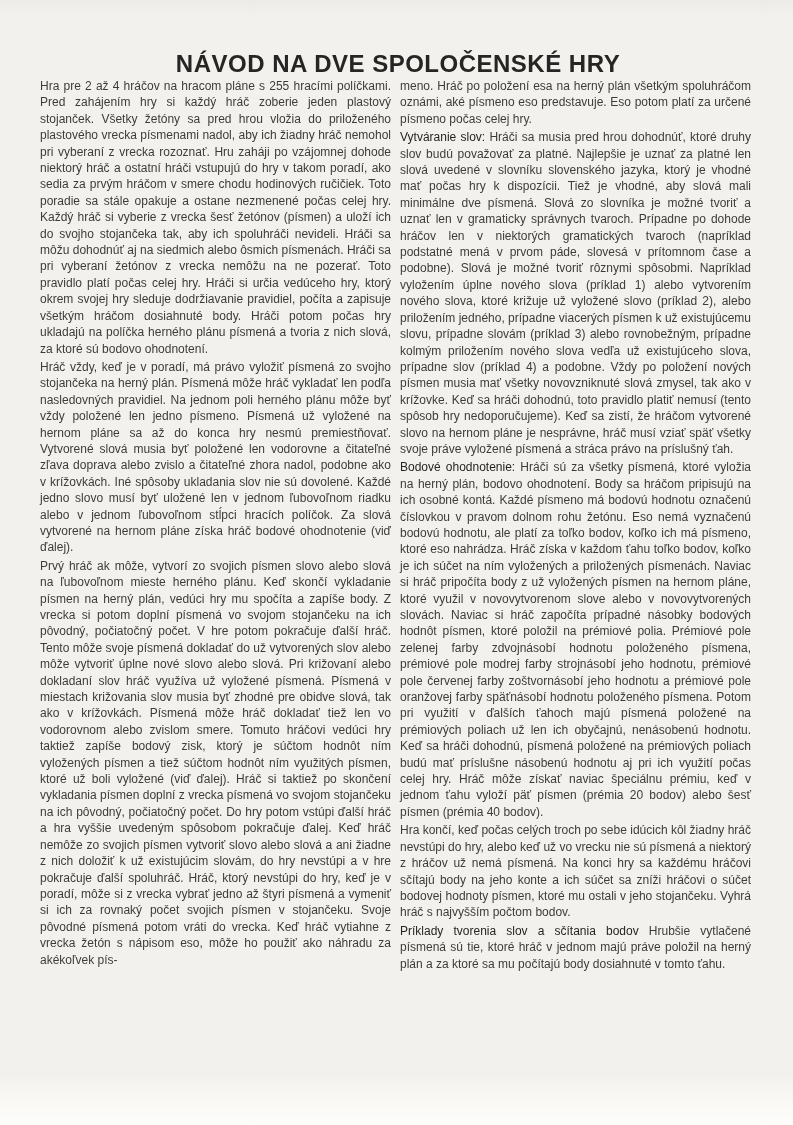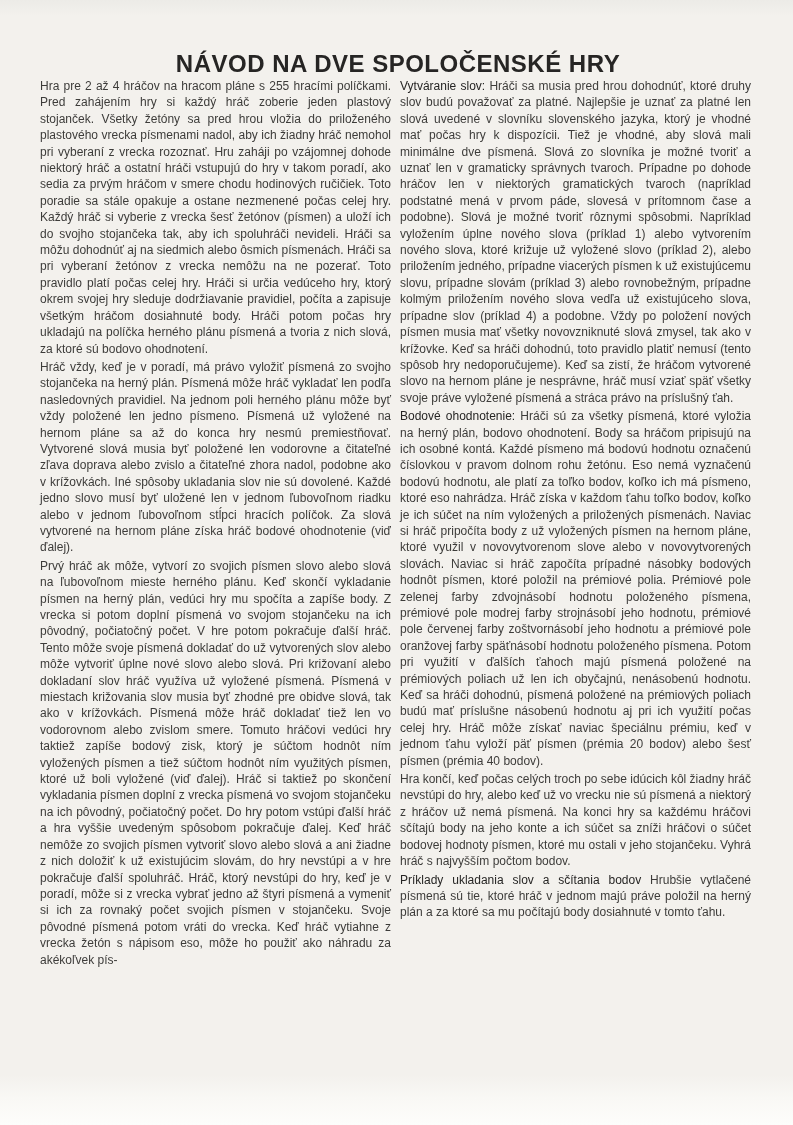--- a/index.html
+++ b/index.html
@@ -83,21 +83,22 @@
 
   <div class="columns">
 
     <div class="col">
       <p><span>Hra pre 2 až 4 hráčov na hracom pláne s 255 hracími políčkami. Pred zahájením hry si každý hráč zoberie jeden plastový stojanček. Všetky žetóny sa pred hrou vložia do priloženého plastového vrecka písmenami nadol, aby ich žiadny hráč nemohol pri vyberaní z vrecka rozoznať. Hru zaháji po vzájomnej dohode niektorý hráč a ostatní hráči vstupujú do hry v takom poradí, ako sedia za prvým hráčom v smere chodu hodinových ručičiek. Toto poradie sa stále opakuje a ostane nezmenené počas celej hry. Každý hráč si vyberie z vrecka šesť žetónov (písmen) a uloží ich do svojho stojančeka tak, aby ich spoluhráči nevideli. Hráči sa môžu dohodnúť aj na siedmich alebo ôsmich písmenách. Hráči sa pri vyberaní žetónov z vrecka nemôžu na ne pozerať. Toto pravidlo platí počas celej hry. Hráči si určia vedúceho hry, ktorý okrem svojej hry sleduje dodržiavanie pravidiel, počíta a zapisuje všetkým hráčom dosiahnuté body. Hráči potom počas hry ukladajú na políčka herného plánu písmená a tvoria z nich slová, za ktoré sú bodovo ohodnotení.</span></p>
       <p><span>Hráč vždy, keď je v poradí, má právo vyložiť písmená zo svojho stojančeka na herný plán. Písmená môže hráč vykladať len podľa nasledovných pravidiel. Na jednom poli herného plánu môže byť vždy položené len jedno písmeno. Písmená už vyložené na hernom pláne sa až do konca hry nesmú premiestňovať. Vytvorené slová musia byť položené len vodorovne a čitateľné zľava doprava alebo zvislo a čitateľné zhora nadol, podobne ako v krížovkách. Iné spôsoby ukladania slov nie sú dovolené. Každé jedno slovo musí byť uložené len v jednom ľubovoľnom riadku alebo v jednom ľubovoľnom stĺpci hracích políčok. Za slová vytvorené na hernom pláne získa hráč bodové ohodnotenie (viď ďalej).</span></p>
       <p><span>Prvý hráč ak môže, vytvorí zo svojich písmen slovo alebo slová na ľubovoľnom mieste herného plánu. Keď skončí vykladanie písmen na herný plán, vedúci hry mu spočíta a zapíše body. Z vrecka si potom doplní písmená vo svojom stojančeku na ich pôvodný, počiatočný počet. V hre potom pokračuje ďalší hráč. Tento môže svoje písmená dokladať do už vytvorených slov alebo môže vytvoriť úplne nové slovo alebo slová. Pri križovaní alebo dokladaní slov hráč využíva už vyložené písmená. Písmená v miestach križovania slov musia byť zhodné pre obidve slová, tak ako v krížovkách. Písmená môže hráč dokladať tiež len vo vodorovnom alebo zvislom smere. Tomuto hráčovi vedúci hry taktiež zapíše bodový zisk, ktorý je súčtom hodnôt ním vyložených písmen a tiež súčtom hodnôt ním využitých písmen, ktoré už boli vyložené (viď ďalej). Hráč si taktiež po skončení vykladania písmen doplní z vrecka písmená vo svojom stojančeku na ich pôvodný, počiatočný počet. Do hry potom vstúpi ďalší hráč a hra vyššie uvedeným spôsobom pokračuje ďalej. Keď hráč nemôže zo svojich písmen vytvoriť slovo alebo slová a ani žiadne z nich doložiť k už existujúcim slovám, do hry nevstúpi a v hre pokračuje ďalší spoluhráč. Hráč, ktorý nevstúpi do hry, keď je v poradí, môže si z vrecka vybrať jedno až štyri písmená a vymeniť si ich za rovnaký počet svojich písmen v stojančeku. Svoje pôvodné písmená potom vráti do vrecka. Keď hráč vytiahne z vrecka žetón s nápisom eso, môže ho použiť ako náhradu za akékoľvek pís-</span></p>
     </div>
 
     <div class="col">
+      <p><span>meno. Hráč po položení esa na herný plán všetkým spoluhráčom oznámi, aké písmeno eso predstavuje. Eso potom platí za určené písmeno počas celej hry.</span></p>
       <p><b class="lead">Vytváranie slov:</b><span> Hráči sa musia pred hrou dohodnúť, ktoré druhy slov budú považovať za platné. Najlepšie je uznať za platné len slová uvedené v slovníku slovenského jazyka, ktorý je vhodné mať počas hry k dispozícii. Tiež je vhodné, aby slová mali minimálne dve písmená. Slová zo slovníka je možné tvoriť a uznať len v gramaticky správnych tvaroch. Prípadne po dohode hráčov len v niektorých gramatických tvaroch (napríklad podstatné mená v prvom páde, slovesá v prítomnom čase a podobne). Slová je možné tvoriť rôznymi spôsobmi. Napríklad vyložením úplne nového slova (príklad 1) alebo vytvorením nového slova, ktoré križuje už vyložené slovo (príklad 2), alebo priložením jedného, prípadne viacerých písmen k už existujúcemu slovu, prípadne slovám (príklad 3) alebo rovnobežným, prípadne kolmým priložením nového slova vedľa už existujúceho slova, prípadne slov (príklad 4) a podobne. Vždy po položení nových písmen musia mať všetky novovzniknuté slová zmysel, tak ako v krížovke. Keď sa hráči dohodnú, toto pravidlo platiť nemusí (tento spôsob hry nedoporučujeme). Keď sa zistí, že hráčom vytvorené slovo na hernom pláne je nesprávne, hráč musí vziať späť všetky svoje práve vyložené písmená a stráca právo na príslušný ťah.</span></p>
       <p><b class="lead">Bodové ohodnotenie:</b><span> Hráči sú za všetky písmená, ktoré vyložia na herný plán, bodovo ohodnotení. Body sa hráčom pripisujú na ich osobné kontá. Každé písmeno má bodovú hodnotu označenú číslovkou v pravom dolnom rohu žetónu. Eso nemá vyznačenú bodovú hodnotu, ale platí za toľko bodov, koľko ich má písmeno, ktoré eso nahrádza. Hráč získa v každom ťahu toľko bodov, koľko je ich súčet na ním vyložených a priložených písmenách. Naviac si hráč pripočíta body z už vyložených písmen na hernom pláne, ktoré využil v novovytvorenom slove alebo v novovytvorených slovách. Naviac si hráč započíta prípadné násobky bodových hodnôt písmen, ktoré položil na prémiové polia. Prémiové pole zelenej farby zdvojnásobí hodnotu položeného písmena, prémiové pole modrej farby strojnásobí jeho hodnotu, prémiové pole červenej farby zoštvornásobí jeho hodnotu a prémiové pole oranžovej farby späťnásobí hodnotu položeného písmena. Potom pri využití v ďalších ťahoch majú písmená položené na prémiových poliach už len ich obyčajnú, nenásobenú hodnotu. Keď sa hráči dohodnú, písmená položené na prémiových poliach budú mať príslušne násobenú hodnotu aj pri ich využití počas celej hry. Hráč môže získať naviac špeciálnu prémiu, keď v jednom ťahu vyloží päť písmen (prémia 20 bodov) alebo šesť písmen (prémia 40 bodov).</span></p>
       <p><span>Hra končí, keď počas celých troch po sebe idúcich kôl žiadny hráč nevstúpi do hry, alebo keď už vo vrecku nie sú písmená a niektorý z hráčov už nemá písmená. Na konci hry sa každému hráčovi sčítajú body na jeho konte a ich súčet sa zníži hráčovi o súčet bodovej hodnoty písmen, ktoré mu ostali v jeho stojančeku. Vyhrá hráč s najvyšším počtom bodov.</span></p>
-      <p><b class="lead">Príklady ukladania slov a sčítania bodov</b><span> Hrubšie vytlačené písmená sú tie, ktoré hráč v jednom majú práve položil na herný plán a za ktoré sa mu počítajú body dosiahnuté v tomto ťahu.</span></p>
+      <p><b class="lead">Príklady tvorenia slov a sčítania bodov</b><span> Hrubšie vytlačené písmená sú tie, ktoré hráč v jednom majú práve položil na herný plán a za ktoré sa mu počítajú body dosiahnuté v tomto ťahu.</span></p>
     </div>
 
   </div>
 
 </div>
 
 </body></html>

